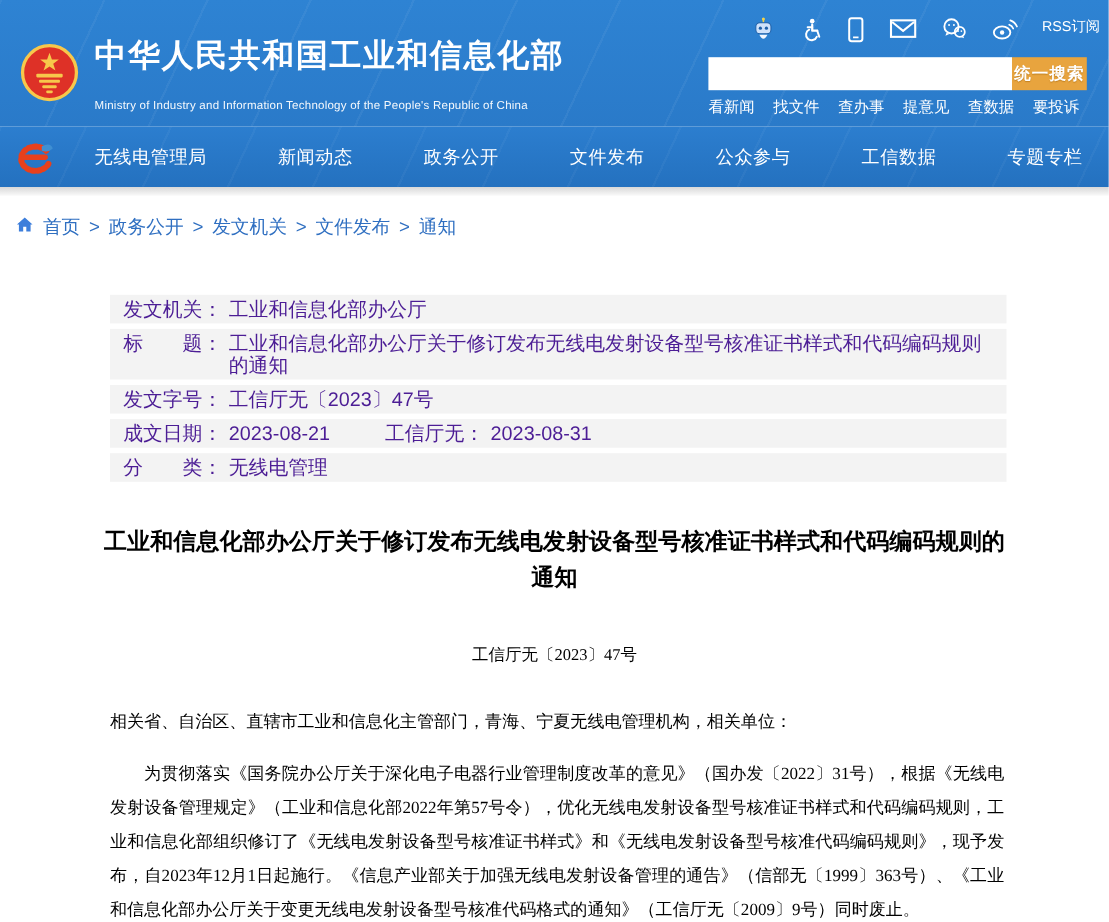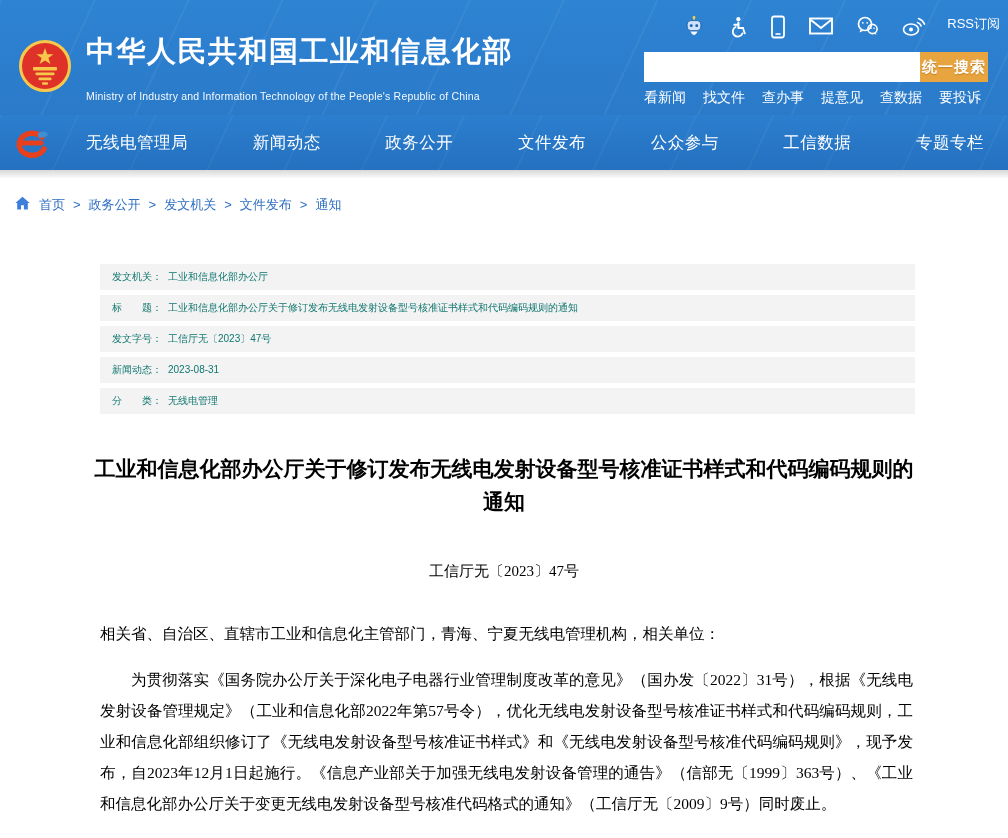--- a/index.html
+++ b/index.html
@@ -38,43 +38,43 @@
       linear-gradient(180deg,#2c7ecf 0%,#2471bf 100%);
   }
   .nav-logo { margin-left:12px; width:40px; display:flex; align-items:center; cursor:pointer; }
   .nav-items { flex:1; display:flex; justify-content:space-between; padding:0 24px 0 34px; }
   .nav-item { color:#fff; font-size:16.5px; text-decoration:none; cursor:pointer; letter-spacing:0.5px; }
 
   .shadow-strip { height:8px; background:linear-gradient(180deg,#d8d8d8,#fafafa); }
 
   
   .breadcrumb { display:flex; align-items:center; gap:8px; margin:17px 0 0 14px;
-    font-size:13px; color:#2f6fc1; }
+    font-size:17px; color:#2f6fc1; }
   .crumb-wrap { display:flex; align-items:center; gap:8px; }
   .crumb-wrap:first-of-type .sep { display:none; }
   .crumb { color:#2f6fc1; text-decoration:none; cursor:pointer; }
   .sep { color:#2f6fc1; }
 
   
   .meta-table { width:815px; margin:50px 0 0 100px; }
   .meta-row { background:#f3f3f3; padding:3px 12px; margin-bottom:5px; display:flex;
-    font-size:10px; color:#0f766e; line-height:20px; }
+    font-size:18px; color:#4c1d95; line-height:20px; }
   .meta-cell { display:flex; }
   .meta-cell.fixed { width:238px; flex:none; }
   .meta-label { white-space:pre; }
   .meta-value { margin-left:6px; }
 
   
   .doc-title { width:820px; margin:38px auto 0; text-align:center;
     font-size:21px; font-weight:bold; color:#000; line-height:33px; }
   .doc-number { text-align:center; margin-top:44px; font-size:15px; color:#000;
     font-family:"Liberation Serif","DejaVu Serif",serif; }
   .doc-body { margin:0 95px 0 100px; color:#000; font-size:15.5px; line-height:31px;
     font-family:"Liberation Serif","DejaVu Serif",serif; }
-  .doc-salutation { margin-top:37px; }
+  .doc-salutation { margin-top:37px;font-family:Liberation Mono, monospace; }
   .doc-paragraph { margin-top:15px; text-indent:2em; text-align:justify; }
   .doc-paragraph + .doc-paragraph { margin-top:12px; }
 </style>
 </head>
 <body>
 
 <div class="header">
 
   <div class="icons-row">
     <span>
@@ -235,22 +235,26 @@
         <span class="meta-value">工业和信息化部办公厅关于修订发布无线电发射设备型号核准证书样式和代码编码规则的通知</span>
       </div>
     </div>
     <div class="meta-row">
       <div class="meta-cell">
         <span class="meta-label">发文字号：</span>
         <span class="meta-value">工信厅无〔2023〕47号</span>
       </div>
     </div>
     <div class="meta-row">
-      <div class="meta-cell">
-        <span class="meta-label">新闻动态：</span>
+      <div class="meta-cell fixed">
+        <span class="meta-label">成文日期：</span>
+        <span class="meta-value">2023-08-21</span>
+      </div>
+      <div class="meta-cell">
+        <span class="meta-label">工信厅无：</span>
         <span class="meta-value">2023-08-31</span>
       </div>
     </div>
     <div class="meta-row">
       <div class="meta-cell">
         <span class="meta-label">分　　类：</span>
         <span class="meta-value">无线电管理</span>
       </div>
     </div>
   </div>

